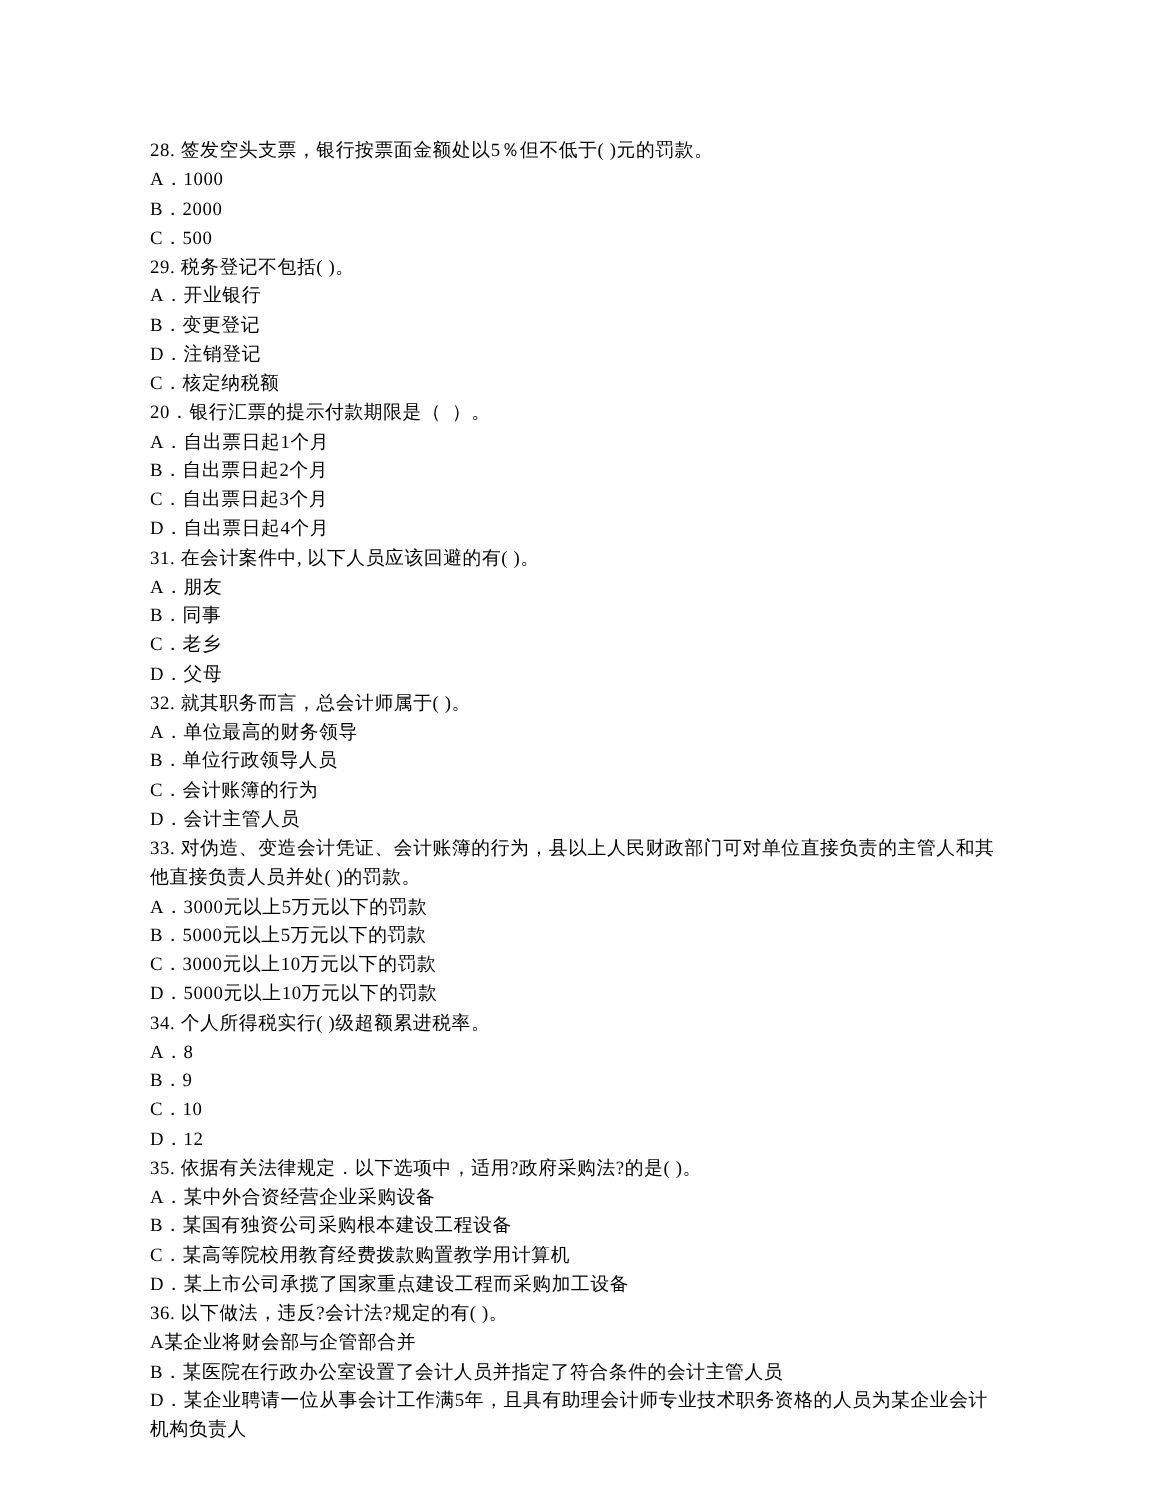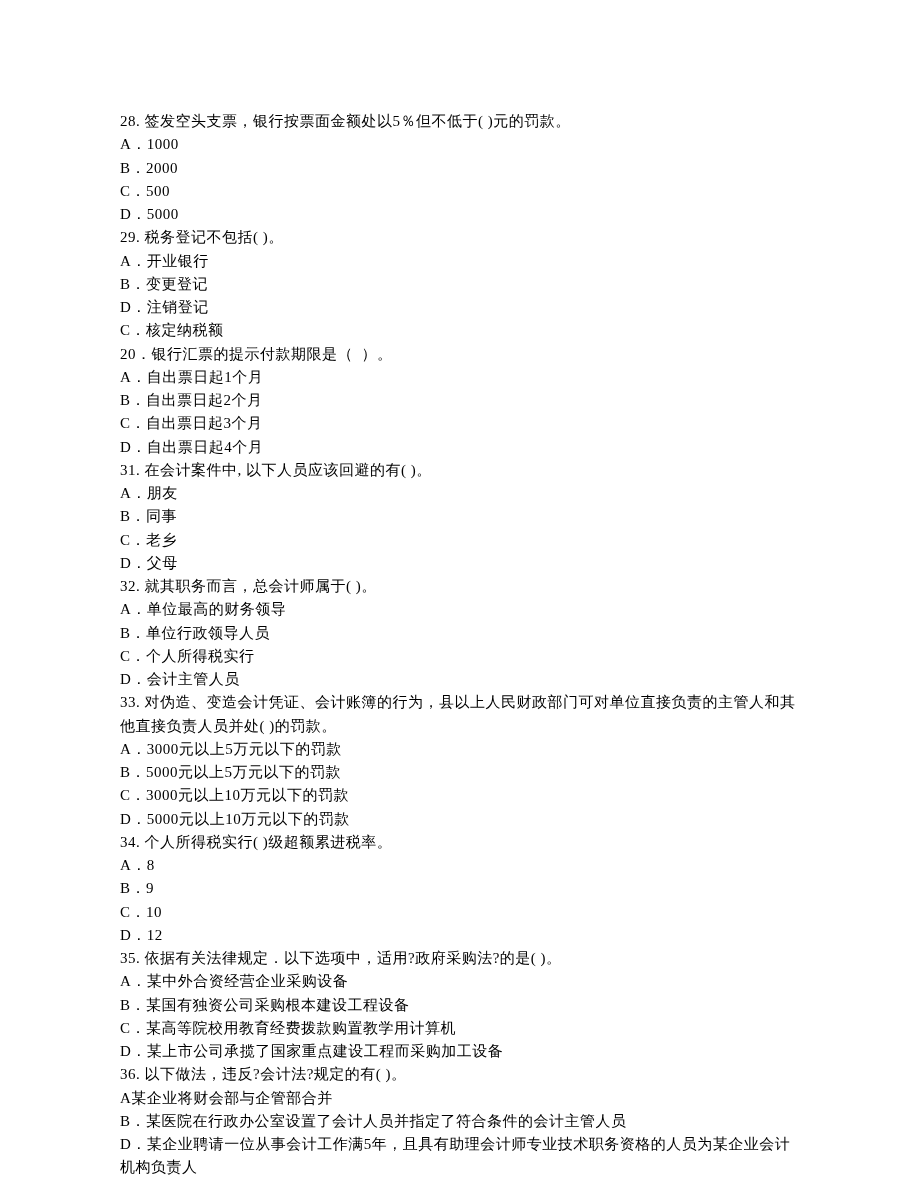--- a/index.html
+++ b/index.html
@@ -17,40 +17,39 @@
     .line { white-space: pre-wrap; }
   </style>
 </head>
 <body>
 
 <div id="doc">
     <div class="line">28. 签发空头支票，银行按票面金额处以5％但不低于( )元的罚款。</div>
     <div class="line">A．1000</div>
     <div class="line">B．2000</div>
     <div class="line">C．500</div>
-    <div class="line">D．5000</div>
     <div class="line">29. 税务登记不包括( )。</div>
     <div class="line">A．开业银行</div>
     <div class="line">B．变更登记</div>
     <div class="line">D．注销登记</div>
     <div class="line">C．核定纳税额</div>
     <div class="line">20．银行汇票的提示付款期限是（  ）。</div>
     <div class="line">A．自出票日起1个月</div>
     <div class="line">B．自出票日起2个月</div>
     <div class="line">C．自出票日起3个月</div>
     <div class="line">D．自出票日起4个月</div>
     <div class="line">31. 在会计案件中, 以下人员应该回避的有( )。</div>
     <div class="line">A．朋友</div>
     <div class="line">B．同事</div>
     <div class="line">C．老乡</div>
     <div class="line">D．父母</div>
     <div class="line">32. 就其职务而言，总会计师属于( )。</div>
     <div class="line">A．单位最高的财务领导</div>
     <div class="line">B．单位行政领导人员</div>
-    <div class="line">C．个人所得税实行</div>
+    <div class="line">C．会计账簿的行为</div>
     <div class="line">D．会计主管人员</div>
     <div class="line">33. 对伪造、变造会计凭证、会计账簿的行为，县以上人民财政部门可对单位直接负责的主管人和其他直接负责人员并处( )的罚款。</div>
     <div class="line">A．3000元以上5万元以下的罚款</div>
     <div class="line">B．5000元以上5万元以下的罚款</div>
     <div class="line">C．3000元以上10万元以下的罚款</div>
     <div class="line">D．5000元以上10万元以下的罚款</div>
     <div class="line">34. 个人所得税实行( )级超额累进税率。</div>
     <div class="line">A．8</div>
     <div class="line">B．9</div>
     <div class="line">C．10</div>

